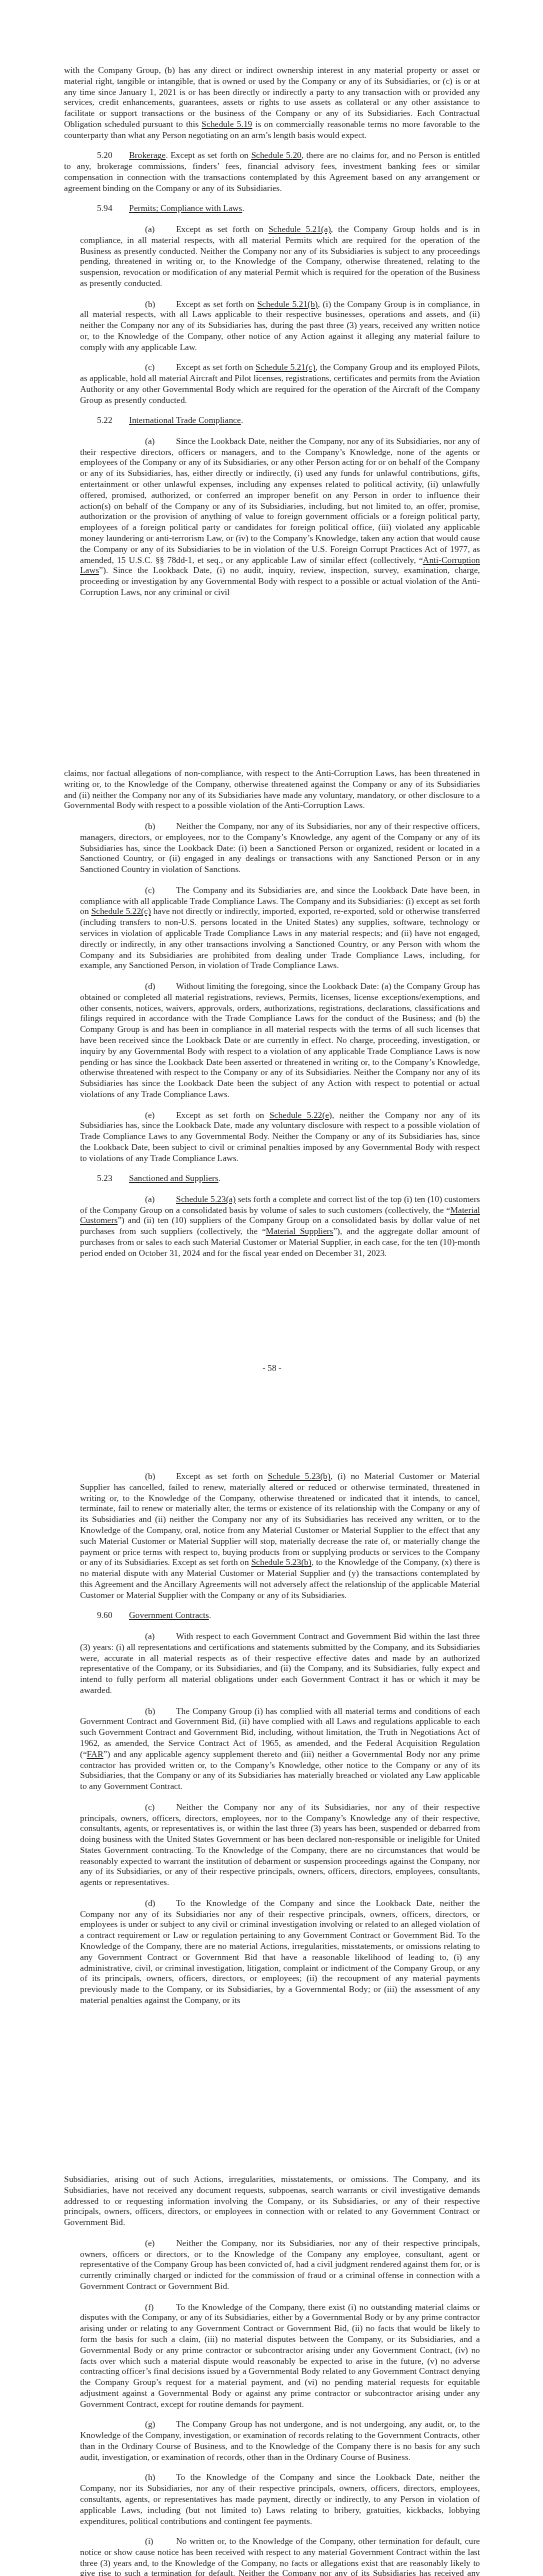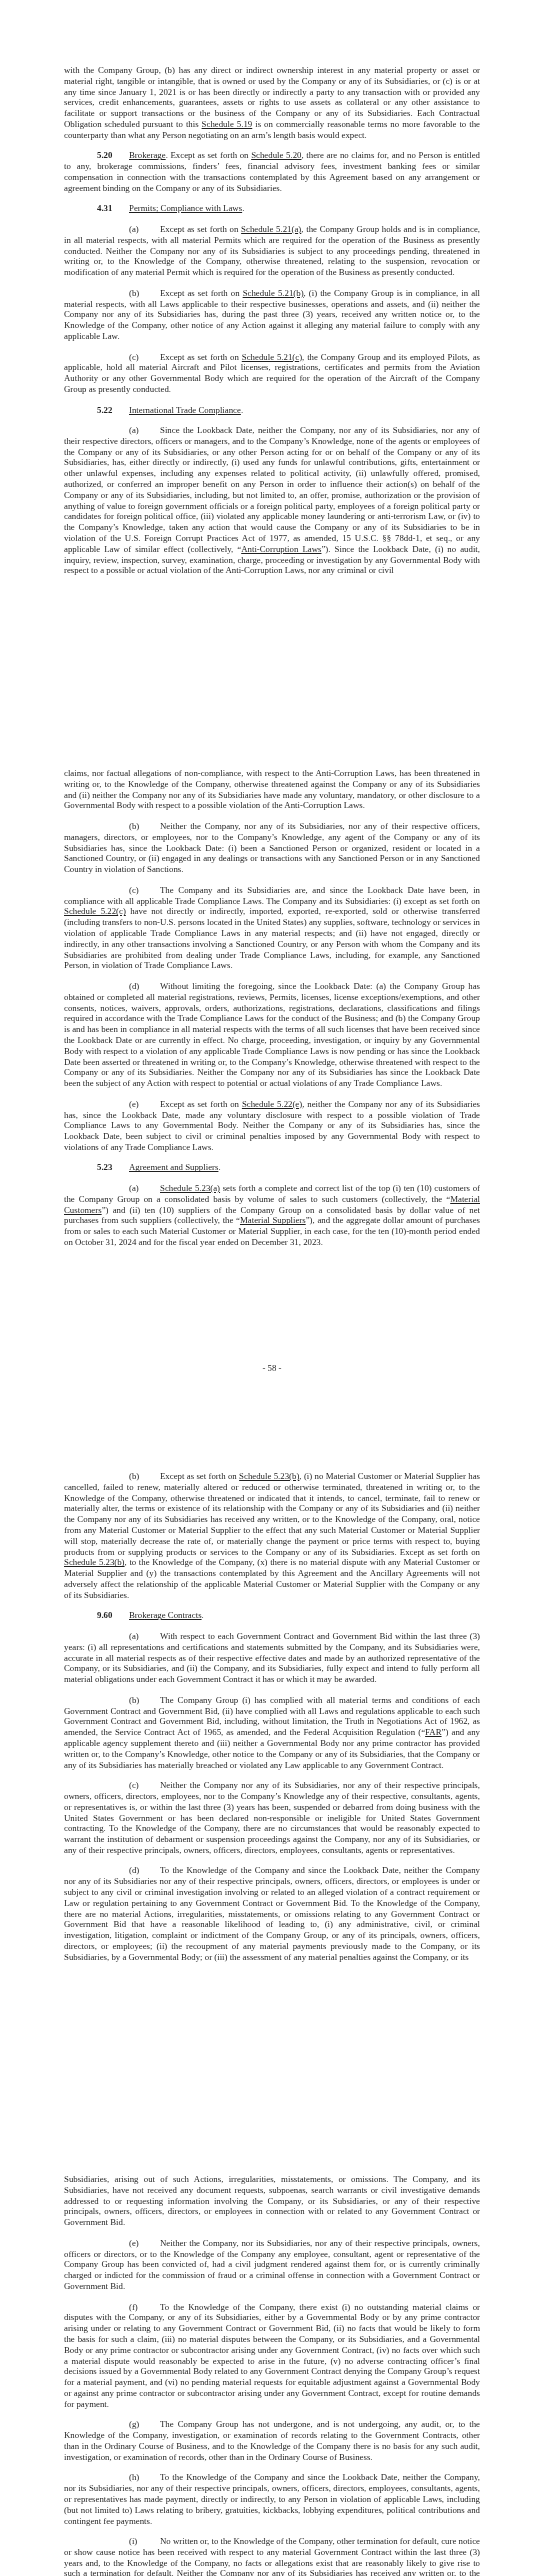--- a/index.html
+++ b/index.html
@@ -33,26 +33,25 @@
     font-size: 8.8px;
     line-height: 10.8px;
     text-align: justify;
   }
   .para {
     margin: 0 0 9.8px 0;
     padding: 0;
   }
   .para.flush   { text-indent: 0; }
   .para.section { text-indent: 33px; }
-  .para.sub     { text-indent: 65px; }
+  .para.sub     { text-indent: 65px; margin-left: 16px; }
   .h-num {
     display: inline-block;
     width: 32px;
     text-indent: 0;
-    font-weight: bold;
   }
   .p-num {
     display: inline-block;
     width: 31px;
     text-indent: 0;
   }
   .u { text-decoration: underline; }
   .page-number {
     position: absolute;
     top: 660px;
@@ -65,46 +64,46 @@
 </style>
 </head>
 <body>
 
 <div class="document">
 
   <section class="page">
     <div class="page-body">
         <p class="para flush"><span>with the Company Group, (b) has any direct or indirect ownership interest in any material property or asset or material right, tangible or intangible, that is owned or used by the Company or any of its Subsidiaries, or (c) is or at any time since January 1, 2021 is or has been directly or indirectly a party to any transaction with or provided any services, credit enhancements, guarantees, assets or rights to use assets as collateral or any other assistance to facilitate or support transactions or the business of the Company or any of its Subsidiaries. Each Contractual Obligation scheduled pursuant to this </span><span class="u">Schedule 5.19</span><span> is on commercially reasonable terms no more favorable to the counterparty than what any Person negotiating on an arm’s length basis would expect.</span></p>
         <p class="para section"><span class="h-num">5.20</span><span class="u">Brokerage</span><span>. Except as set forth on </span><span class="u">Schedule 5.20</span><span>, there are no claims for, and no Person is entitled to any, brokerage commissions, finders’ fees, financial advisory fees, investment banking fees or similar compensation in connection with the transactions contemplated by this Agreement based on any arrangement or agreement binding on the Company or any of its Subsidiaries.</span></p>
-        <p class="para section"><span class="h-num">4.31</span><span class="u">Permits; Compliance with Laws</span><span>.</span></p>
+        <p class="para section"><span class="h-num">5.94</span><span class="u">Permits; Compliance with Laws</span><span>.</span></p>
         <p class="para sub"><span class="p-num">(a)</span><span>Except as set forth on </span><span class="u">Schedule 5.21(a)</span><span>, the Company Group holds and is in compliance, in all material respects, with all material Permits which are required for the operation of the Business as presently conducted. Neither the Company nor any of its Subsidiaries is subject to any proceedings pending, threatened in writing or, to the Knowledge of the Company, otherwise threatened, relating to the suspension, revocation or modification of any material Permit which is required for the operation of the Business as presently conducted.</span></p>
         <p class="para sub"><span class="p-num">(b)</span><span>Except as set forth on </span><span class="u">Schedule 5.21(b)</span><span>, (i) the Company Group is in compliance, in all material respects, with all Laws applicable to their respective businesses, operations and assets, and (ii) neither the Company nor any of its Subsidiaries has, during the past three (3) years, received any written notice or, to the Knowledge of the Company, other notice of any Action against it alleging any material failure to comply with any applicable Law.</span></p>
         <p class="para sub"><span class="p-num">(c)</span><span>Except as set forth on </span><span class="u">Schedule 5.21(c)</span><span>, the Company Group and its employed Pilots, as applicable, hold all material Aircraft and Pilot licenses, registrations, certificates and permits from the Aviation Authority or any other Governmental Body which are required for the operation of the Aircraft of the Company Group as presently conducted.</span></p>
         <p class="para section"><span class="h-num">5.22</span><span class="u">International Trade Compliance</span><span>.</span></p>
         <p class="para sub"><span class="p-num">(a)</span><span>Since the Lookback Date, neither the Company, nor any of its Subsidiaries, nor any of their respective directors, officers or managers, and to the Company’s Knowledge, none of the agents or employees of the Company or any of its Subsidiaries, or any other Person acting for or on behalf of the Company or any of its Subsidiaries, has, either directly or indirectly, (i) used any funds for unlawful contributions, gifts, entertainment or other unlawful expenses, including any expenses related to political activity, (ii) unlawfully offered, promised, authorized, or conferred an improper benefit on any Person in order to influence their action(s) on behalf of the Company or any of its Subsidiaries, including, but not limited to, an offer, promise, authorization or the provision of anything of value to foreign government officials or a foreign political party, employees of a foreign political party or candidates for foreign political office, (iii) violated any applicable money laundering or anti-terrorism Law, or (iv) to the Company’s Knowledge, taken any action that would cause the Company or any of its Subsidiaries to be in violation of the U.S. Foreign Corrupt Practices Act of 1977, as amended, 15 U.S.C. §§ 78dd-1, et seq., or any applicable Law of similar effect (collectively, “</span><span class="u">Anti-Corruption Laws</span><span>”). Since the Lookback Date, (i) no audit, inquiry, review, inspection, survey, examination, charge, proceeding or investigation by any Governmental Body with respect to a possible or actual violation of the Anti-Corruption Laws, nor any criminal or civil</span></p>
       </div>
   </section>
 
   <section class="page">
     <div class="page-body">
         <p class="para flush"><span>claims, nor factual allegations of non-compliance, with respect to the Anti-Corruption Laws, has been threatened in writing or, to the Knowledge of the Company, otherwise threatened against the Company or any of its Subsidiaries and (ii) neither the Company nor any of its Subsidiaries have made any voluntary, mandatory, or other disclosure to a Governmental Body with respect to a possible violation of the Anti-Corruption Laws.</span></p>
         <p class="para sub"><span class="p-num">(b)</span><span>Neither the Company, nor any of its Subsidiaries, nor any of their respective officers, managers, directors, or employees, nor to the Company’s Knowledge, any agent of the Company or any of its Subsidiaries has, since the Lookback Date: (i) been a Sanctioned Person or organized, resident or located in a Sanctioned Country, or (ii) engaged in any dealings or transactions with any Sanctioned Person or in any Sanctioned Country in violation of Sanctions.</span></p>
         <p class="para sub"><span class="p-num">(c)</span><span>The Company and its Subsidiaries are, and since the Lookback Date have been, in compliance with all applicable Trade Compliance Laws. The Company and its Subsidiaries: (i) except as set forth on </span><span class="u">Schedule 5.22(c)</span><span> have not directly or indirectly, imported, exported, re-exported, sold or otherwise transferred (including transfers to non-U.S. persons located in the United States) any supplies, software, technology or services in violation of applicable Trade Compliance Laws in any material respects; and (ii) have not engaged, directly or indirectly, in any other transactions involving a Sanctioned Country, or any Person with whom the Company and its Subsidiaries are prohibited from dealing under Trade Compliance Laws, including, for example, any Sanctioned Person, in violation of Trade Compliance Laws.</span></p>
         <p class="para sub"><span class="p-num">(d)</span><span>Without limiting the foregoing, since the Lookback Date: (a) the Company Group has obtained or completed all material registrations, reviews, Permits, licenses, license exceptions/exemptions, and other consents, notices, waivers, approvals, orders, authorizations, registrations, declarations, classifications and filings required in accordance with the Trade Compliance Laws for the conduct of the Business; and (b) the Company Group is and has been in compliance in all material respects with the terms of all such licenses that have been received since the Lookback Date or are currently in effect. No charge, proceeding, investigation, or inquiry by any Governmental Body with respect to a violation of any applicable Trade Compliance Laws is now pending or has since the Lookback Date been asserted or threatened in writing or, to the Company’s Knowledge, otherwise threatened with respect to the Company or any of its Subsidiaries. Neither the Company nor any of its Subsidiaries has since the Lookback Date been the subject of any Action with respect to potential or actual violations of any Trade Compliance Laws.</span></p>
         <p class="para sub"><span class="p-num">(e)</span><span>Except as set forth on </span><span class="u">Schedule 5.22(e)</span><span>, neither the Company nor any of its Subsidiaries has, since the Lookback Date, made any voluntary disclosure with respect to a possible violation of Trade Compliance Laws to any Governmental Body. Neither the Company or any of its Subsidiaries has, since the Lookback Date, been subject to civil or criminal penalties imposed by any Governmental Body with respect to violations of any Trade Compliance Laws.</span></p>
-        <p class="para section"><span class="h-num">5.23</span><span class="u">Agreement and Suppliers</span><span>.</span></p>
+        <p class="para section"><span class="h-num">5.23</span><span class="u">Sanctioned and Suppliers</span><span>.</span></p>
         <p class="para sub"><span class="p-num">(a)</span><span class="u">Schedule 5.23(a)</span><span> sets forth a complete and correct list of the top (i) ten (10) customers of the Company Group on a consolidated basis by volume of sales to such customers (collectively, the “</span><span class="u">Material Customers</span><span>”) and (ii) ten (10) suppliers of the Company Group on a consolidated basis by dollar value of net purchases from such suppliers (collectively, the “</span><span class="u">Material Suppliers</span><span>”), and the aggregate dollar amount of purchases from or sales to each such Material Customer or Material Supplier, in each case, for the ten (10)-month period ended on October 31, 2024 and for the fiscal year ended on December 31, 2023.</span></p>
       </div>
     <div class="page-number">- 58 -</div>
   </section>
 
   <section class="page">
     <div class="page-body">
         <p class="para sub"><span class="p-num">(b)</span><span>Except as set forth on </span><span class="u">Schedule 5.23(b)</span><span>, (i) no Material Customer or Material Supplier has cancelled, failed to renew, materially altered or reduced or otherwise terminated, threatened in writing or, to the Knowledge of the Company, otherwise threatened or indicated that it intends, to cancel, terminate, fail to renew or materially alter, the terms or existence of its relationship with the Company or any of its Subsidiaries and (ii) neither the Company nor any of its Subsidiaries has received any written, or to the Knowledge of the Company, oral, notice from any Material Customer or Material Supplier to the effect that any such Material Customer or Material Supplier will stop, materially decrease the rate of, or materially change the payment or price terms with respect to, buying products from or supplying products or services to the Company or any of its Subsidiaries. Except as set forth on </span><span class="u">Schedule 5.23(b)</span><span>, to the Knowledge of the Company, (x) there is no material dispute with any Material Customer or Material Supplier and (y) the transactions contemplated by this Agreement and the Ancillary Agreements will not adversely affect the relationship of the applicable Material Customer or Material Supplier with the Company or any of its Subsidiaries.</span></p>
-        <p class="para section"><span class="h-num">9.60</span><span class="u">Brokerage Contracts</span><span>.</span></p>
+        <p class="para section"><span class="h-num">9.60</span><span class="u">Government Contracts</span><span>.</span></p>
         <p class="para sub"><span class="p-num">(a)</span><span>With respect to each Government Contract and Government Bid within the last three (3) years: (i) all representations and certifications and statements submitted by the Company, and its Subsidiaries were, accurate in all material respects as of their respective effective dates and made by an authorized representative of the Company, or its Subsidiaries, and (ii) the Company, and its Subsidiaries, fully expect and intend to fully perform all material obligations under each Government Contract it has or which it may be awarded.</span></p>
         <p class="para sub"><span class="p-num">(b)</span><span>The Company Group (i) has complied with all material terms and conditions of each Government Contract and Government Bid, (ii) have complied with all Laws and regulations applicable to each such Government Contract and Government Bid, including, without limitation, the Truth in Negotiations Act of 1962, as amended, the Service Contract Act of 1965, as amended, and the Federal Acquisition Regulation (“</span><span class="u">FAR</span><span>”) and any applicable agency supplement thereto and (iii) neither a Governmental Body nor any prime contractor has provided written or, to the Company’s Knowledge, other notice to the Company or any of its Subsidiaries, that the Company or any of its Subsidiaries has materially breached or violated any Law applicable to any Government Contract.</span></p>
         <p class="para sub"><span class="p-num">(c)</span><span>Neither the Company nor any of its Subsidiaries, nor any of their respective principals, owners, officers, directors, employees, nor to the Company’s Knowledge any of their respective, consultants, agents, or representatives is, or within the last three (3) years has been, suspended or debarred from doing business with the United States Government or has been declared non-responsible or ineligible for United States Government contracting. To the Knowledge of the Company, there are no circumstances that would be reasonably expected to warrant the institution of debarment or suspension proceedings against the Company, nor any of its Subsidiaries, or any of their respective principals, owners, officers, directors, employees, consultants, agents or representatives.</span></p>
         <p class="para sub"><span class="p-num">(d)</span><span>To the Knowledge of the Company and since the Lookback Date, neither the Company nor any of its Subsidiaries nor any of their respective principals, owners, officers, directors, or employees is under or subject to any civil or criminal investigation involving or related to an alleged violation of a contract requirement or Law or regulation pertaining to any Government Contract or Government Bid. To the Knowledge of the Company, there are no material Actions, irregularities, misstatements, or omissions relating to any Government Contract or Government Bid that have a reasonable likelihood of leading to, (i) any administrative, civil, or criminal investigation, litigation, complaint or indictment of the Company Group, or any of its principals, owners, officers, directors, or employees; (ii) the recoupment of any material payments previously made to the Company, or its Subsidiaries, by a Governmental Body; or (iii) the assessment of any material penalties against the Company, or its</span></p>
       </div>
   </section>
 
   <section class="page">
     <div class="page-body">
         <p class="para flush"><span>Subsidiaries, arising out of such Actions, irregularities, misstatements, or omissions.  The Company, and its Subsidiaries, have not received any document requests, subpoenas, search warrants or civil investigative demands addressed to or requesting information involving the Company, or its Subsidiaries, or any of their respective principals, owners, officers, directors, or employees in connection with or related to any Government Contract or Government Bid.</span></p>

